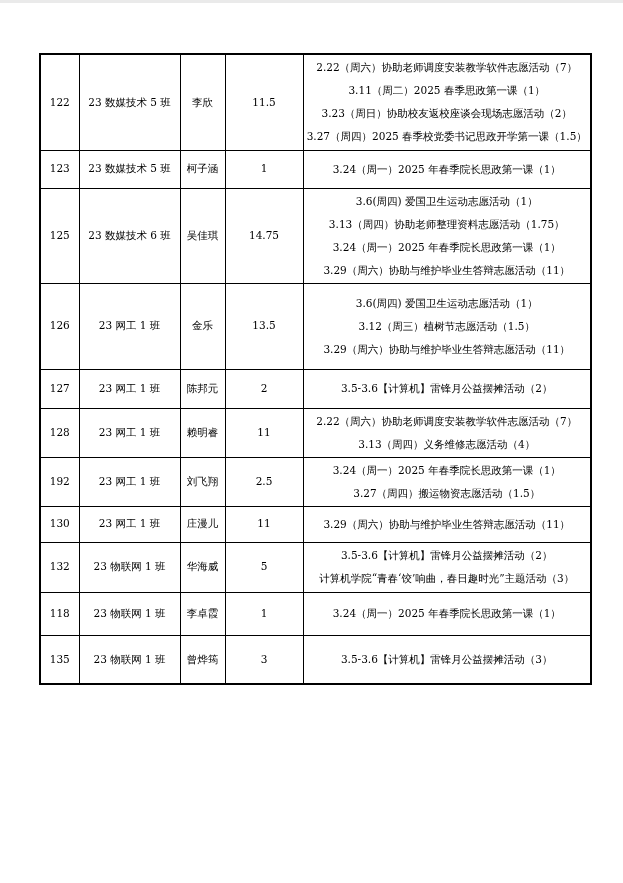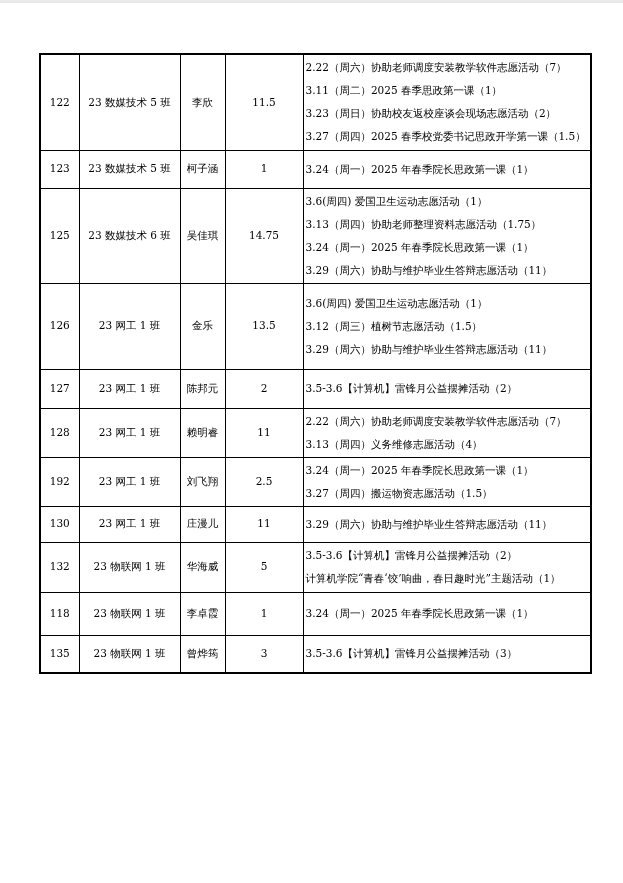--- a/index.html
+++ b/index.html
@@ -37,21 +37,21 @@
     vertical-align: middle;
     padding: 1px 2px;
     color: #000000;
   }
   td.col-activities {
     padding: 2px 4px;
   }
   .act-line {
     line-height: 23px;
     white-space: nowrap;
-    text-align: left;
+    text-align: center;
   }
   .c-index    { width: 39px; }
   .c-class    { width: 101px; }
   .c-name     { width: 45px; }
   .c-hours    { width: 78px; }
   .c-act      { width: 288px; }
 </style>
 </head>
 <body>
 
@@ -159,36 +159,36 @@
     </tr>
 
 
     <tr style="height:50px">
       <td>132</td>
       <td>23 物联网 1 班</td>
       <td>华海威</td>
       <td>5</td>
       <td class="col-activities">
         <div class="act-line">3.5-3.6【计算机】雷锋月公益摆摊活动（2）</div>
-        <div class="act-line">计算机学院“青春‘饺’响曲，春日趣时光”主题活动（1）</div>
+        <div class="act-line">计算机学院“青春‘饺’响曲，春日趣时光”主题活动（3）</div>
       </td>
     </tr>
 
     <tr style="height:43px">
       <td>118</td>
       <td>23 物联网 1 班</td>
       <td>李卓霞</td>
       <td>1</td>
       <td class="col-activities">
         <div class="act-line">3.24（周一）2025 年春季院长思政第一课（1）</div>
       </td>
     </tr>
 
 
-    <tr style="height:38px">
+    <tr style="height:49px">
       <td>135</td>
       <td>23 物联网 1 班</td>
       <td>曾烨筠</td>
       <td>3</td>
       <td class="col-activities">
         <div class="act-line">3.5-3.6【计算机】雷锋月公益摆摊活动（3）</div>
       </td>
     </tr>
 
   </tbody>

